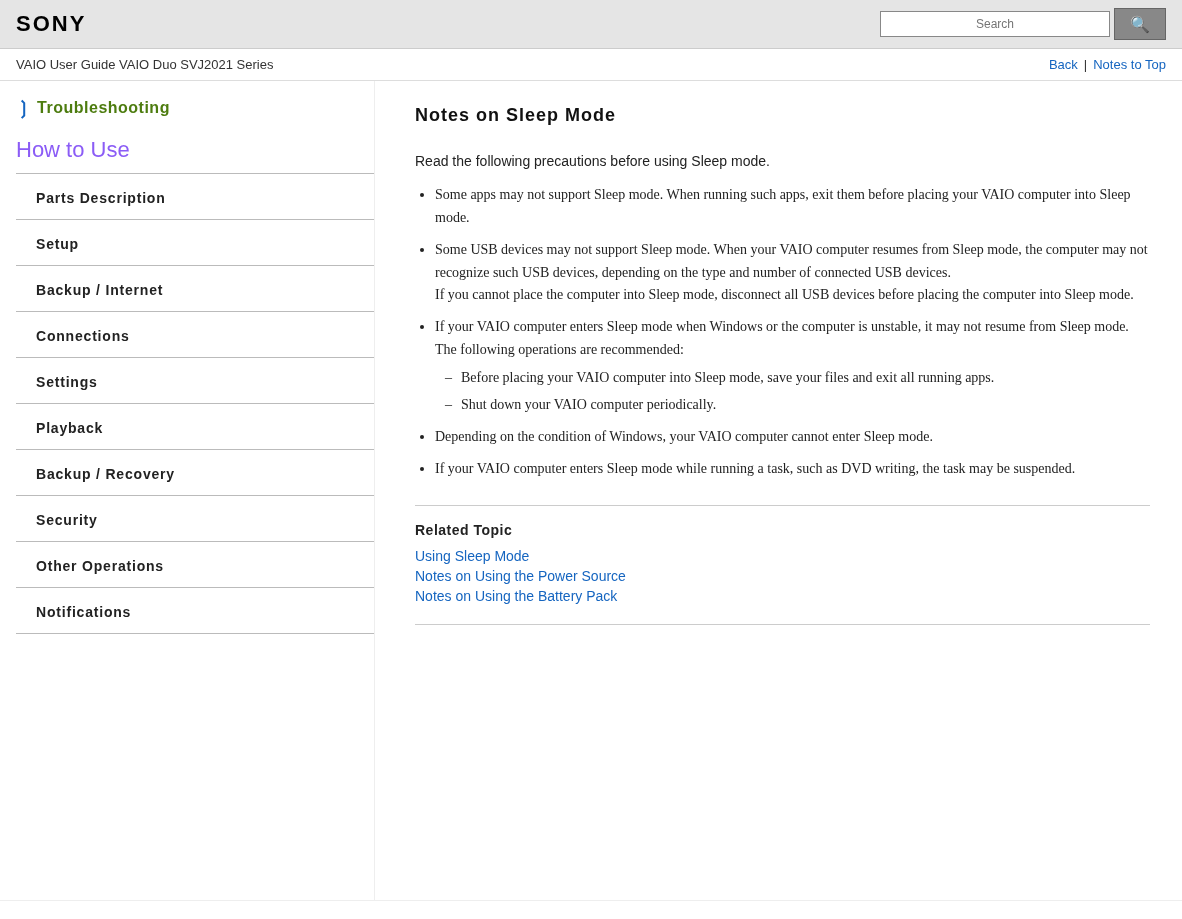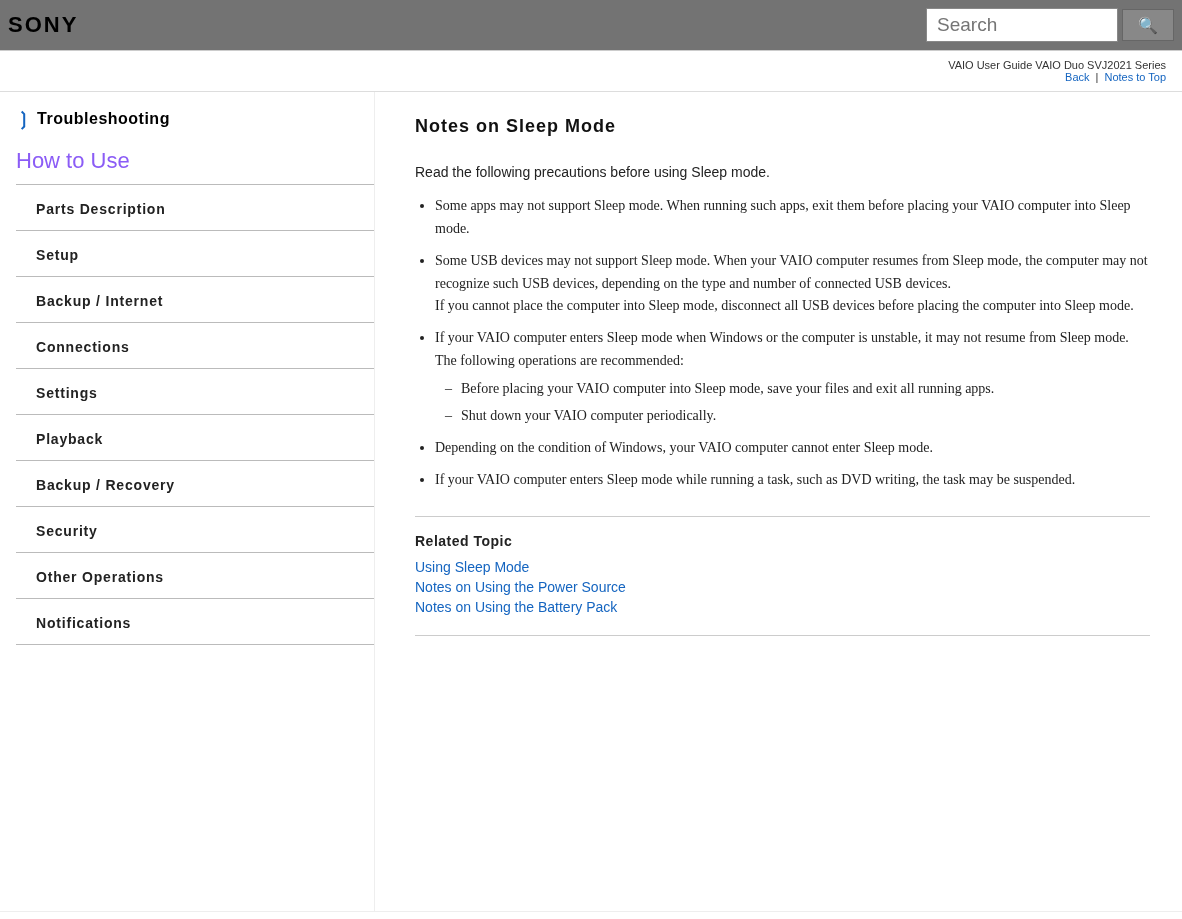--- a/index.html
+++ b/index.html
@@ -3,68 +3,68 @@
   <meta charset="utf-8">
   <style>
     * { margin: 0; padding: 0; box-sizing: border-box; }
     body { font-family: Arial, sans-serif; font-size: 14px; color: #222; background: #fff; }
 
     
     #header {
       display: flex;
       align-items: center;
       justify-content: space-between;
-      padding: 8px 8px;
+      padding: 8px 16px;
       border-bottom: 1px solid #ccc;
-      background: #737373;
+      background: #e5e5e5;
     }
     #logo-text {
       font-size: 22px;
       font-weight: 900;
       letter-spacing: 2px;
       color: #000;
     }
     #search-area {
       display: flex;
       align-items: center;
       gap: 4px;
     }
     #search-input {
       border: 1px solid #888;
       padding: 5px 10px;
-      font-size: 19px;
-      width: 192px;
+      font-size: 12px;
+      width: 230px;
       outline: none;
       background: #fff;
+      text-align: center;
     }
     #search-button {
       background: #888;
       border: 1px solid #666;
       width: 52px;
       height: 32px;
       cursor: pointer;
       display: flex;
       align-items: center;
       justify-content: center;
     }
     #search-button-icon {
       color: #fff;
       font-size: 16px;
     }
 
     
     #breadcrumb-bar {
       display: flex;
-      align-items: flex-end;
+      align-items: center;
       justify-content: space-between;
       padding: 8px 16px;
-      font-size: 11px;
+      font-size: 13px;
       color: #333;
       border-bottom: 1px solid #ddd;
-      flex-direction: column;
     }
     #breadcrumb-nav {
       display: flex;
       gap: 6px;
       margin-left: 27px;
     }
     #back-link, #backtotop-link {
       color: #1565c0;
       cursor: pointer;
       text-decoration: none;
@@ -89,21 +89,21 @@
       align-items: center;
       gap: 6px;
       margin-bottom: 18px;
     }
     #troubleshooting-icon {
       color: #1565c0;
       font-size: 18px;
       font-weight: bold;
     }
     #troubleshooting-label {
-      color: #000000;
+      color: #4d7c0f;
       font-size: 16px;
       font-weight: bold;
       letter-spacing: 0.5px;
     }
     #how-to-use-label {
       font-size: 22px;
       font-weight: 300;
       color: #8b5cf6;
       margin-bottom: 4px;
       padding-bottom: 6px;

